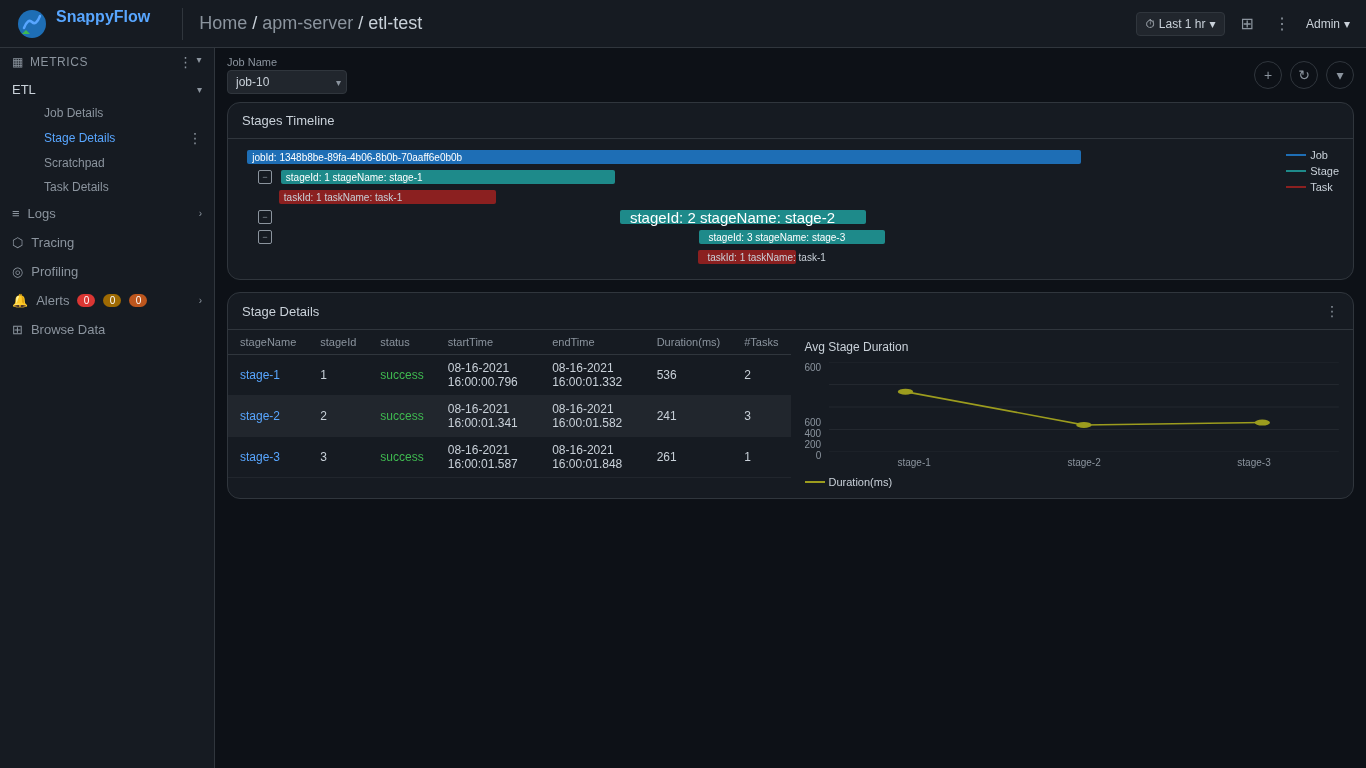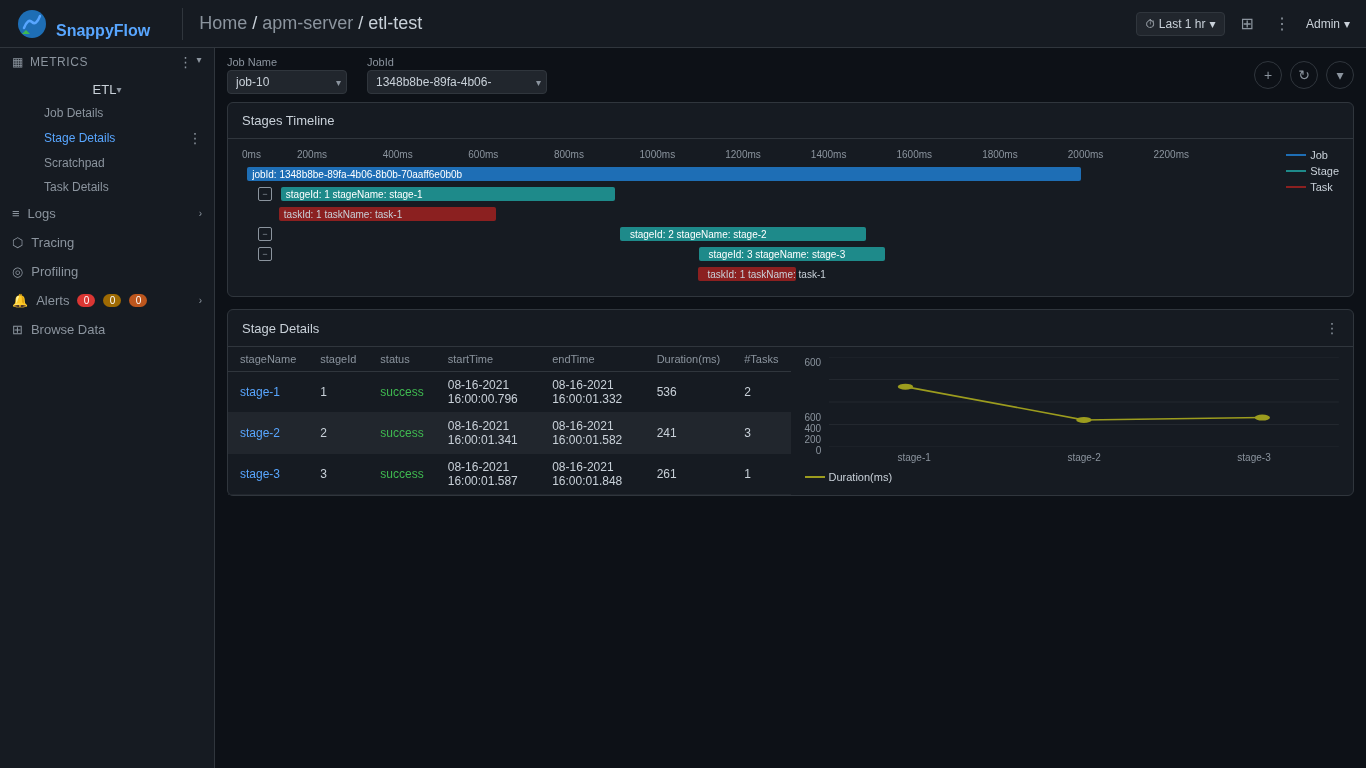--- a/index.html
+++ b/index.html
@@ -1,20 +1,20 @@
 <!DOCTYPE html>
 <html><head>
   <meta charset="utf-8">
   <style>
     * { box-sizing: border-box; margin: 0; padding: 0; }
     body { font-family: -apple-system, BlinkMacSystemFont, 'Segoe UI', sans-serif; background: #0d1117; color: #c9d1d9; font-size: 12px; display: flex; flex-direction: column; height: 768px; overflow: hidden; }
 
     
     .header { background: #161b22; border-bottom: 1px solid #30363d; height: 48px; display: flex; align-items: center; padding: 0 16px; flex-shrink: 0; }
-    .logo { display: flex; align-items: flex-end; gap: 8px; color: #58a6ff; font-weight: 600; font-size: 16px; margin-right: 16px; }
+    .logo { display: flex; align-items: flex-start; gap: 8px; color: #58a6ff; font-weight: 600; font-size: 16px; margin-right: 16px; }
     .logo-icon { width: 32px; height: 32px; }
     .header-divider { width: 1px; height: 32px; background: #30363d; margin: 0 16px; }
     .breadcrumb { color: #8b949e; font-size: 18px; }
     .breadcrumb a { color: #8b949e; text-decoration: none; }
     .breadcrumb span { color: #c9d1d9; }
     .header-right { margin-left: auto; display: flex; align-items: center; gap: 12px; }
     .time-selector { background: #21262d; border: 1px solid #30363d; border-radius: 4px; color: #c9d1d9; padding: 4px 8px; font-size: 12px; display: flex; align-items: center; gap: 4px; cursor: pointer; }
     .icon-btn { background: none; border: none; color: #8b949e; cursor: pointer; font-size: 16px; padding: 4px; }
     .admin-btn { background: none; border: none; color: #c9d1d9; cursor: pointer; font-size: 12px; display: flex; align-items: center; gap: 4px; }
 
@@ -24,40 +24,40 @@
     
     .sidebar { width: 215px; background: #161b22; border-right: 1px solid #30363d; display: flex; flex-direction: column; overflow-y: auto; flex-shrink: 0; }
     .sidebar-item { display: flex; align-items: center; padding: 7px 12px; cursor: pointer; color: #8b949e; font-size: 13px; gap: 8px; }
     .sidebar-item .badge { background: #da3633; color: white; border-radius: 10px; padding: 1px 5px; font-size: 10px; min-width: 18px; text-align: center; }
     .sidebar-item .badge.yellow { background: #9e6a03; }
     .sidebar-item .badge.orange { background: #bd561d; }
     .sidebar-sub { padding-left: 32px; }
     .sidebar-sub-item { padding: 5px 12px; cursor: pointer; color: #8b949e; font-size: 12px; }
     .sidebar-sub-item.active { color: #58a6ff; }
     .sidebar-group-header { display: flex; align-items: center; justify-content: space-between; padding: 6px 12px; color: #8b949e; font-size: 12px; text-transform: uppercase; letter-spacing: 0.05em; }
-    .etl-header { display: flex; align-items: center; justify-content: center; padding: 6px 12px 4px; }
+    .etl-header { display: flex; align-items: center; justify-content: space-between; padding: 6px 12px 4px; }
     .etl-label { color: #c9d1d9; font-size: 13px; font-weight: 500; }
     .chevron { font-size: 10px; color: #8b949e; }
     .dots-btn { background: none; border: none; color: #8b949e; cursor: pointer; font-size: 14px; }
 
     
     .main { flex: 1; overflow-y: auto; background: #0d1117; }
 
     
     .top-controls { display: flex; align-items: center; gap: 20px; padding: 8px 12px; background: #0d1117; }
     .field-group { display: flex; flex-direction: column; gap: 2px; }
     .field-label { color: #8b949e; font-size: 11px; }
     .field-select { background: #21262d; border: 1px solid #30363d; border-radius: 4px; color: #c9d1d9; padding: 4px 24px 4px 8px; font-size: 12px; appearance: none; cursor: pointer; min-width: 120px; }
     .field-select-wrapper { position: relative; }
     .field-select-wrapper::after { content: '▾'; position: absolute; right: 6px; top: 50%; transform: translateY(-50%); color: #8b949e; font-size: 10px; pointer-events: none; }
     .top-controls-right { margin-left: auto; display: flex; align-items: center; gap: 8px; }
     .icon-circle-btn { width: 28px; height: 28px; border-radius: 50%; background: none; border: 1px solid #30363d; color: #8b949e; cursor: pointer; display: flex; align-items: center; justify-content: center; font-size: 14px; }
 
     
-    .panel { background: #161b22; border: 1px solid #30363d; border-radius: 6px; margin-bottom: 12px; }
+    .panel { background: #161b22; border: 1px solid #30363d; border-radius: 13px; margin-bottom: 12px; }
     .panel-header { padding: 10px 14px; border-bottom: 1px solid #30363d; font-size: 13px; font-weight: 500; color: #c9d1d9; }
 
     
     .timeline-container { padding: 10px 14px; overflow-x: auto; }
     .legend-item { display: flex; align-items: center; gap: 4px; font-size: 11px; color: #c9d1d9; }
     .collapse-btn { width: 14px; height: 14px; border: 1px solid #8b949e; border-radius: 2px; background: none; color: #8b949e; font-size: 9px; cursor: pointer; display: flex; align-items: center; justify-content: center; margin-right: 4px; flex-shrink: 0; }
 
     
     .stage-details-header { display: flex; align-items: center; justify-content: space-between; padding: 10px 14px; border-bottom: 1px solid #30363d; }
     .stage-details-title { font-size: 13px; font-weight: 500; color: #c9d1d9; }
@@ -167,56 +167,34 @@
 
     <div class="top-controls">
       <div class="field-group">
         <span class="field-label">Job Name</span>
         <div class="field-select-wrapper">
           <select class="field-select">
             <option>job-10</option>
           </select>
         </div>
       </div>
-      <div class="field-group">
-        <span class="field-label">JobId</span>
-        <div class="field-select-wrapper">
-          <select class="field-select" style="min-width:180px;">
-            <option>1348b8be-89fa-4b06-</option>
-          </select>
-        </div>
-      </div>
       <div class="top-controls-right">
         <button class="icon-circle-btn">+</button>
         <button class="icon-circle-btn">↻</button>
         <button class="icon-circle-btn">▾</button>
       </div>
     </div>
 
     <div style="padding: 0 12px 12px;">
 
       <div class="panel">
         <div class="panel-header">Stages Timeline</div>
         <div class="timeline-container">
           <div style="position:relative;">
 
-            <div style="display:flex;margin-bottom:6px;padding-right:100px;">
-              <span style="font-size:10px;color:#8b949e;min-width:55px;">0ms</span>
-              <span style="font-size:10px;color:#8b949e;flex:1;">200ms</span>
-              <span style="font-size:10px;color:#8b949e;flex:1;">400ms</span>
-              <span style="font-size:10px;color:#8b949e;flex:1;">600ms</span>
-              <span style="font-size:10px;color:#8b949e;flex:1;">800ms</span>
-              <span style="font-size:10px;color:#8b949e;flex:1;">1000ms</span>
-              <span style="font-size:10px;color:#8b949e;flex:1;">1200ms</span>
-              <span style="font-size:10px;color:#8b949e;flex:1;">1400ms</span>
-              <span style="font-size:10px;color:#8b949e;flex:1;">1600ms</span>
-              <span style="font-size:10px;color:#8b949e;flex:1;">1800ms</span>
-              <span style="font-size:10px;color:#8b949e;flex:1;">2000ms</span>
-              <span style="font-size:10px;color:#8b949e;flex:1;">2200ms</span>
-            </div>
 
             <div style="position:absolute;right:0;top:0;display:flex;flex-direction:column;gap:4px;">
               <div class="legend-item">
                 <div style="width:20px;height:2px;background:#1e6eb5;"></div>
                 <span>Job</span>
               </div>
               <div class="legend-item">
                 <div style="width:20px;height:2px;background:#1e8a8a;"></div>
                 <span>Stage</span>
               </div>
@@ -248,21 +226,21 @@
                   <div style="position:absolute;left:0.5%;width:22%;height:14px;background:#8b2020;border-radius:2px;top:1px;"></div>
                   <span style="position:absolute;left:1%;top:50%;transform:translateY(-50%);font-size:10px;color:#c9d1d9;white-space:nowrap;pointer-events:none;">taskId: 1  taskName: task-1</span>
                 </div>
               </div>
 
 
               <div style="display:flex;align-items:center;margin-bottom:4px;padding-left:16px;">
                 <button class="collapse-btn">−</button>
                 <div style="flex:1;position:relative;height:16px;">
                   <div style="position:absolute;left:35%;width:25%;height:14px;background:#1e8a8a;border-radius:2px;top:1px;"></div>
-                  <span style="position:absolute;left:36%;top:50%;transform:translateY(-50%);font-size:10px;color:#fff;white-space:nowrap;pointer-events:none;">stageId: 2  stageName: stage-2</span>
+                  <span style="position:absolute;left:36%;top:50%;transform:translateY(-50%);font-size:15px;color:#fff;white-space:nowrap;pointer-events:none;">stageId: 2  stageName: stage-2</span>
                 </div>
               </div>
 
               <div style="display:flex;align-items:center;margin-bottom:4px;padding-left:16px;">
                 <button class="collapse-btn">−</button>
                 <div style="flex:1;position:relative;height:16px;">
                   <div style="position:absolute;left:43%;width:19%;height:14px;background:#1e8a8a;border-radius:2px;top:1px;"></div>
                   <span style="position:absolute;left:44%;top:50%;transform:translateY(-50%);font-size:10px;color:#fff;white-space:nowrap;pointer-events:none;">stageId: 3  stageName: stage-3</span>
                 </div>
               </div>
@@ -325,20 +303,21 @@
                   <td>08-16-2021 16:00:01.587</td>
                   <td>08-16-2021 16:00:01.848</td>
                   <td>261</td>
                   <td>1</td>
                 </tr>
               </tbody>
             </table>
           </div>
 
           <div class="chart-side">
+            <div class="chart-title">Avg Stage Duration</div>
             <div style="display:flex;gap:8px;">
 
               <div style="display:flex;flex-direction:column;justify-content:space-between;height:90px;text-align:right;">
                 <span style="font-size:10px;color:#8b949e;">600</span>
                 <span style="font-size:10px;color:#8b949e;margin-top:44px;">600</span>
                 <span style="font-size:10px;color:#8b949e;">400</span>
                 <span style="font-size:10px;color:#8b949e;">200</span>
                 <span style="font-size:10px;color:#8b949e;">0</span>
               </div>
 

